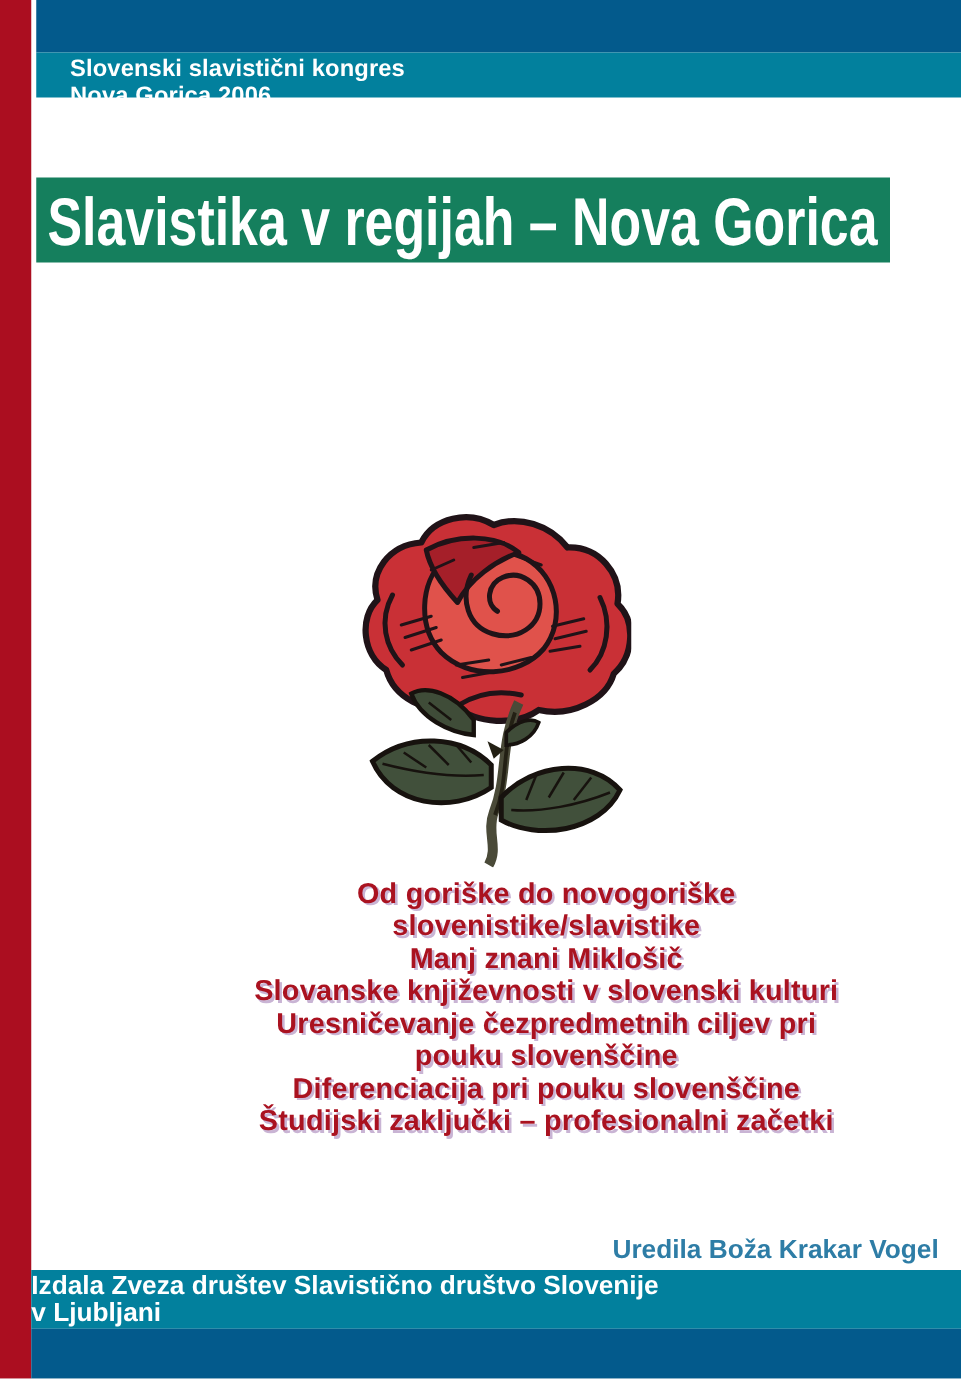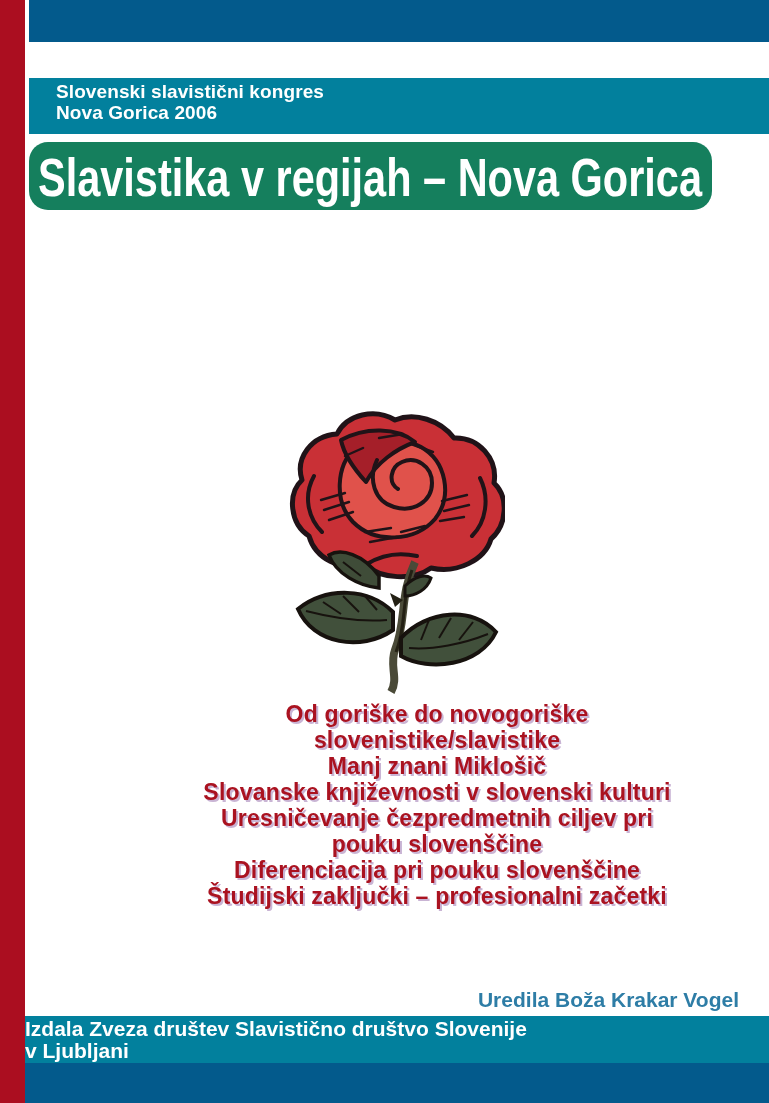--- a/index.html
+++ b/index.html
@@ -13,53 +13,51 @@
   }
   .red-stripe{
     position:absolute;left:0;top:0;width:25px;height:1103px;
     background:var(--red-stripe,#ab0e20);
   }
   .band-top-blue{
     position:absolute;left:29px;top:0;right:0;height:42px;
     background:var(--dark-blue,#035a8c);
   }
   .band-congress{
-    position:absolute;left:29px;top:42px;right:0;height:56px;
+    position:absolute;left:29px;top:42px;right:0;height:36px;
     background:var(--teal,#02809d);
     color:#ffffff;
     padding:3px 0 0 27px;
     box-sizing:border-box;
     font-size:19px;line-height:21px;font-weight:600;
     letter-spacing:0.1px;
-    margin-top:36px;
   }
   .title-band{
     position:absolute;left:29px;top:142px;width:683px;height:68px;
     background:var(--green,#157f5d);
-    border-radius:19px;
   }
   .title-band svg{display:block;}
   .title-band text{
     font-family:"Liberation Sans","DejaVu Sans",sans-serif;
     font-weight:bold;
     font-size:54px;
     fill:#ffffff;
   }
   .rose{position:absolute;left:283px;top:404px;width:222px;height:290px;}
   .topics{
     position:absolute;left:25px;top:701px;width:744px;
     text-align:center;
     color:var(--topics-red,#aa1220);
     font-size:23px;line-height:26px;font-weight:600;
     letter-spacing:0.2px;
     text-shadow:2px 2px 0 var(--topics-shadow,#c9b4d4);
     margin-left:40px;
   }
   .credit{
-    position:absolute;right:16px;top:988px;width:744px;
+    position:absolute;right:4px;top:988px;width:744px;
     text-align:right;
     padding-right:14px;box-sizing:border-box;
     color:var(--credit-blue,#2e7da6);
     font-size:21px;line-height:24px;font-weight:600;
   }
   .band-publisher{
     position:absolute;left:25px;top:1016px;right:0;height:47px;
     background:var(--teal,#02809d);
     color:#ffffff;
     text-align:left;

